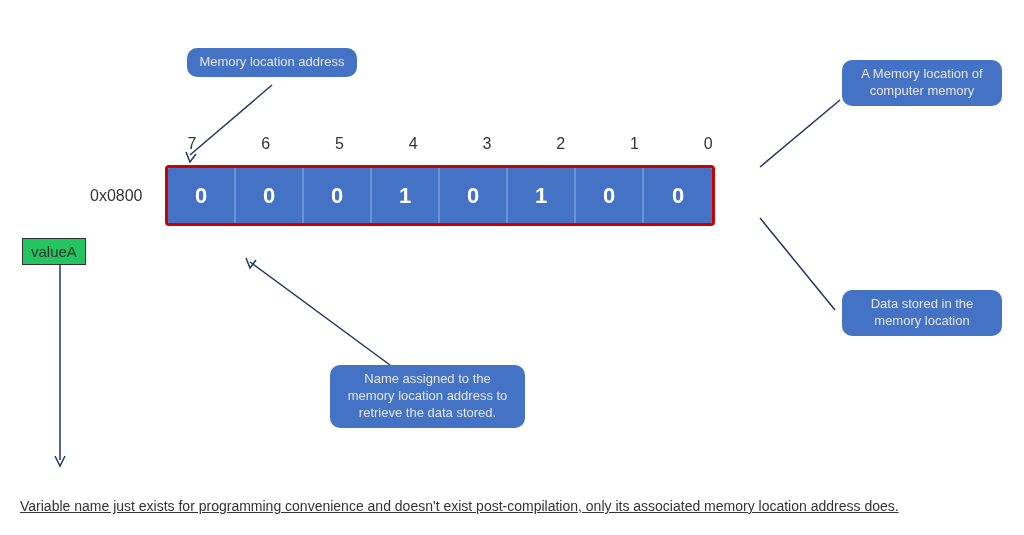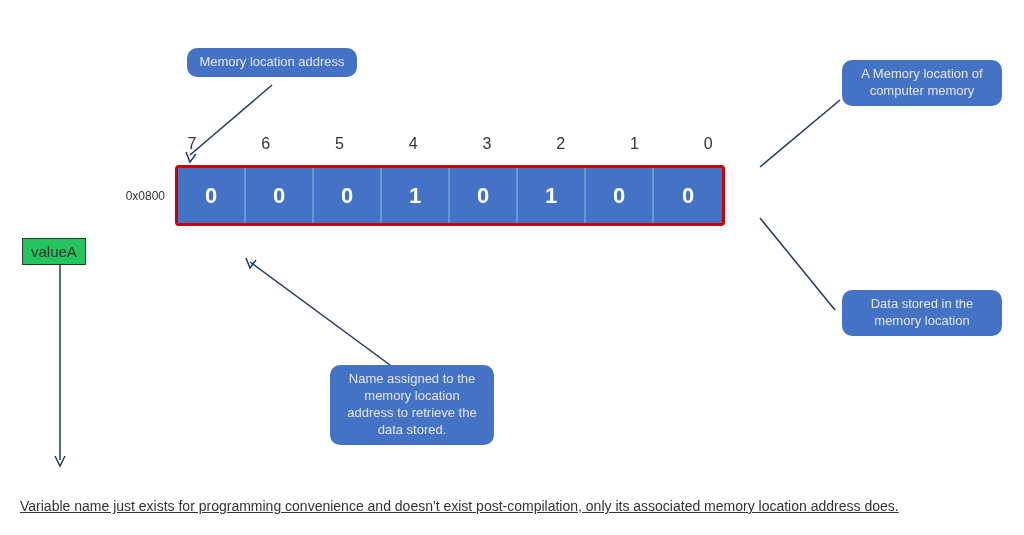--- a/index.html
+++ b/index.html
@@ -45,21 +45,21 @@
 
     .label-data-stored {
       top: 290px;
       right: 22px;
       width: 160px;
     }
 
     .label-name-assigned {
       top: 365px;
       left: 330px;
-      width: 164px;
+      width: 195px;
     }
 
     
     .bit-indices {
       position: absolute;
       top: 135px;
       left: 155px;
       display: flex;
       width: 590px;
       justify-content: space-around;
@@ -76,25 +76,24 @@
     
     .memory-row-container {
       position: absolute;
       top: 165px;
       left: 90px;
       display: flex;
       align-items: center;
     }
 
     .address-label {
-      font-size: 12px;
+      font-size: 16px;
       color: #333;
       width: 75px;
-      text-align: right;
-      margin-right: 10px;
+      text-align: left;
     }
 
     .memory-cells {
       display: flex;
       border: 3px solid #c00;
       border-radius: 4px;
       overflow: hidden;
     }
 
     .memory-cell {

